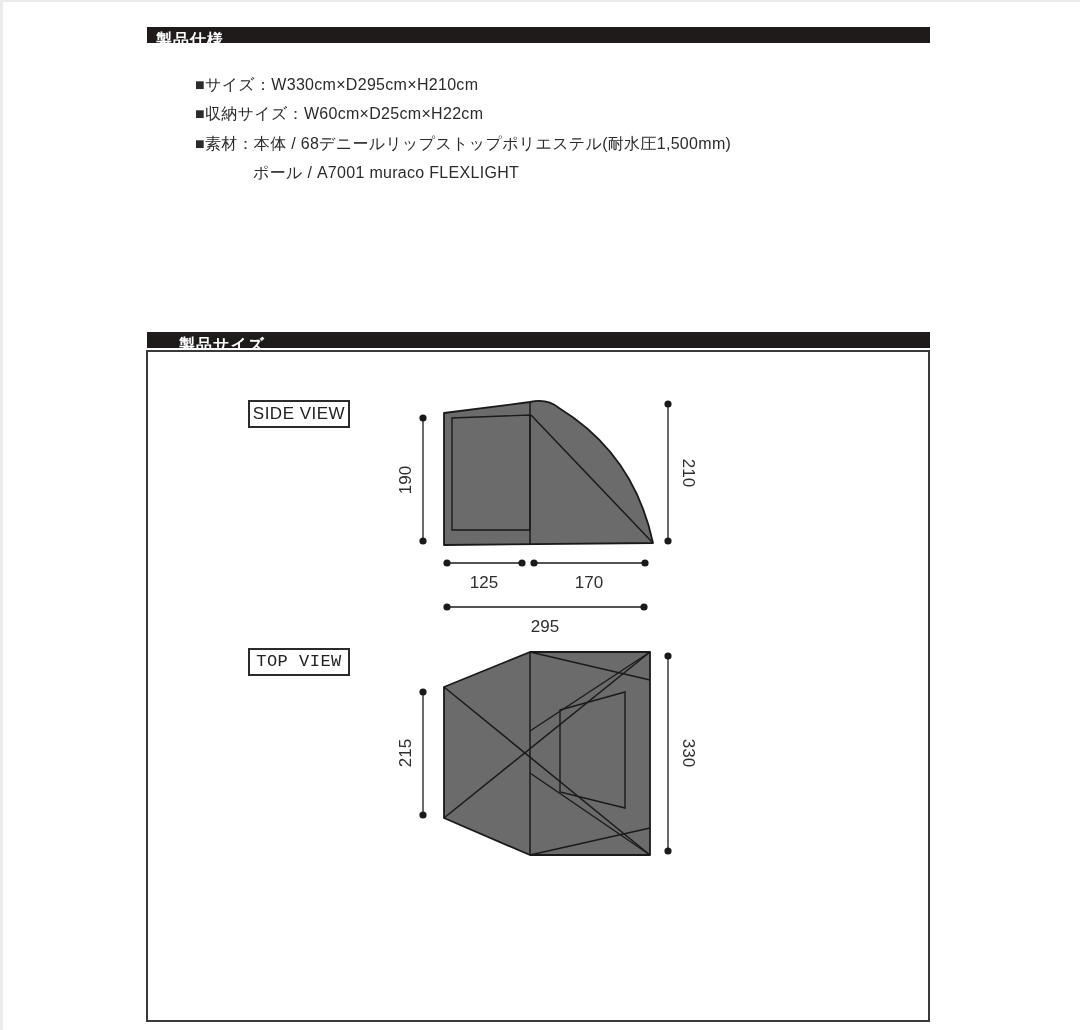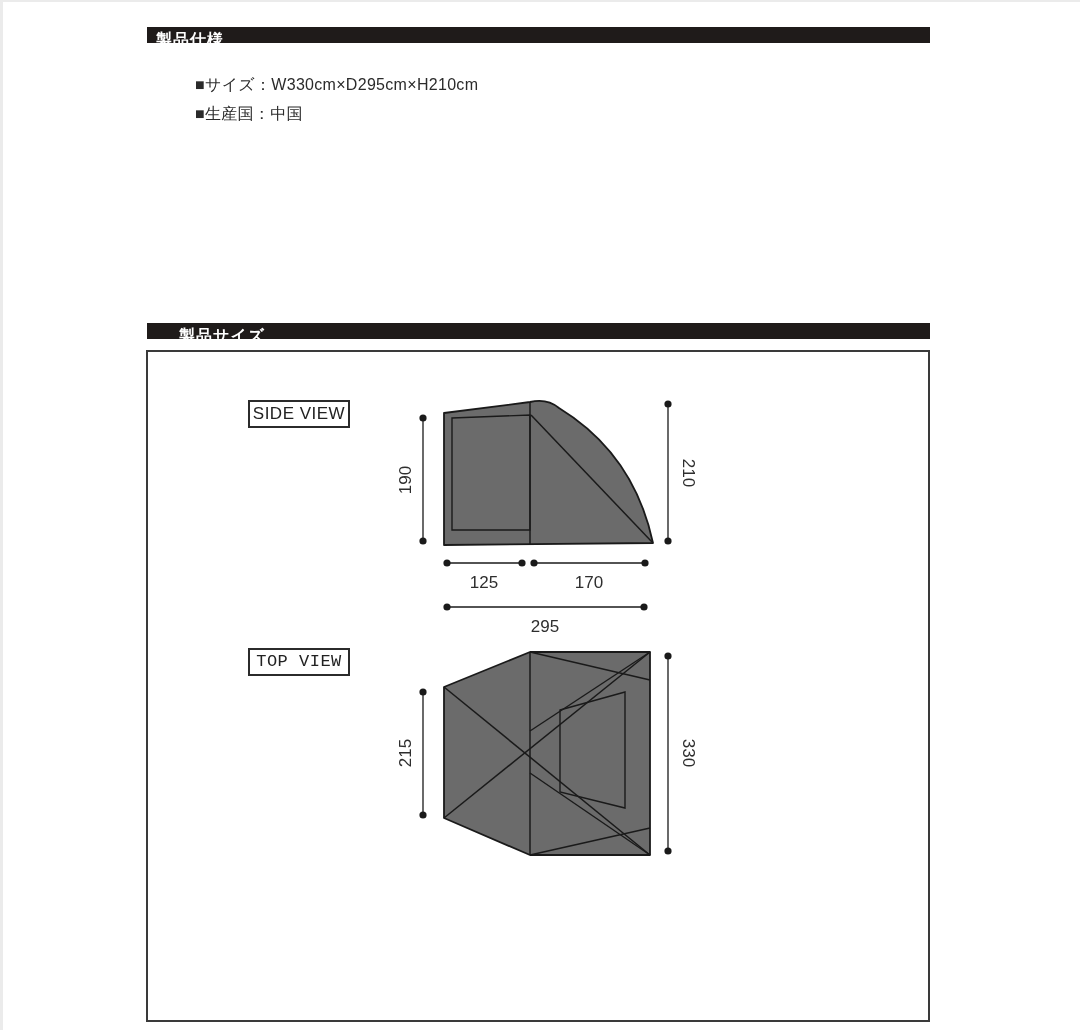--- a/index.html
+++ b/index.html
@@ -13,21 +13,21 @@
     font-family:"Liberation Sans","DejaVu Sans",sans-serif;color:var(--body_text);
   }
   .edge-left{position:absolute;left:0;top:0;width:3px;height:1030px;background:#ebebeb;}
   .edge-top{position:absolute;left:0;top:0;width:1080px;height:2px;background:#ebebeb;}
   .section-bar{
     position:absolute;left:147px;width:783px;height:16px;background:var(--bar_bg);
     color:var(--bar_text);font-size:16px;font-weight:bold;line-height:26px;
     padding-left:9px;letter-spacing:1px;
   }
   #spec-bar{top:27px;}
-  #size-bar{top:323px;padding-left:32px;}
+  #size-bar{top:332px;padding-left:32px;}
   .spec-list{position:absolute;left:147px;top:70px;width:783px;font-size:16px;letter-spacing:.3px;margin-left:48px;}
   .spec-row{height:29.3px;line-height:29.3px;white-space:pre;}
   .spec-row.indent{padding-left:58px;}
   .size-box{
     position:absolute;left:146px;top:350px;width:784px;height:672px;
     border:2px solid var(--box_border);background:#ffffff;
   }
   .view-label{
     position:absolute;width:102px;height:28px;border:2px solid #2b2b2b;
     font-size:17px;line-height:24px;text-align:center;color:#222;
@@ -40,21 +40,23 @@
 </head>
 <body>
 
 <div class="edge-left"></div>
 <div class="edge-top"></div>
 
 <div id="spec-bar" class="section-bar">製品仕様</div>
 
 <div class="spec-list">
   <div class="spec-row">■サイズ：W330cm×D295cm×H210cm</div>
-  <div class="spec-row">■生産国：中国</div>
+  <div class="spec-row">■収納サイズ：W60cm×D25cm×H22cm</div>
+  <div class="spec-row">■素材：本体 / 68デニールリップストップポリエステル(耐水圧1,500mm)</div>
+  <div class="spec-row indent">ポール / A7001 muraco FLEXLIGHT</div>
 </div>
 
 <div id="size-bar" class="section-bar">製品サイズ</div>
 
 <div class="size-box">
 
   <div id="side-view-label" class="view-label">SIDE VIEW</div>
   <div id="top-view-label" class="view-label">TOP VIEW</div>
 
   <svg width="780" height="552" viewBox="0 0 780 552">

